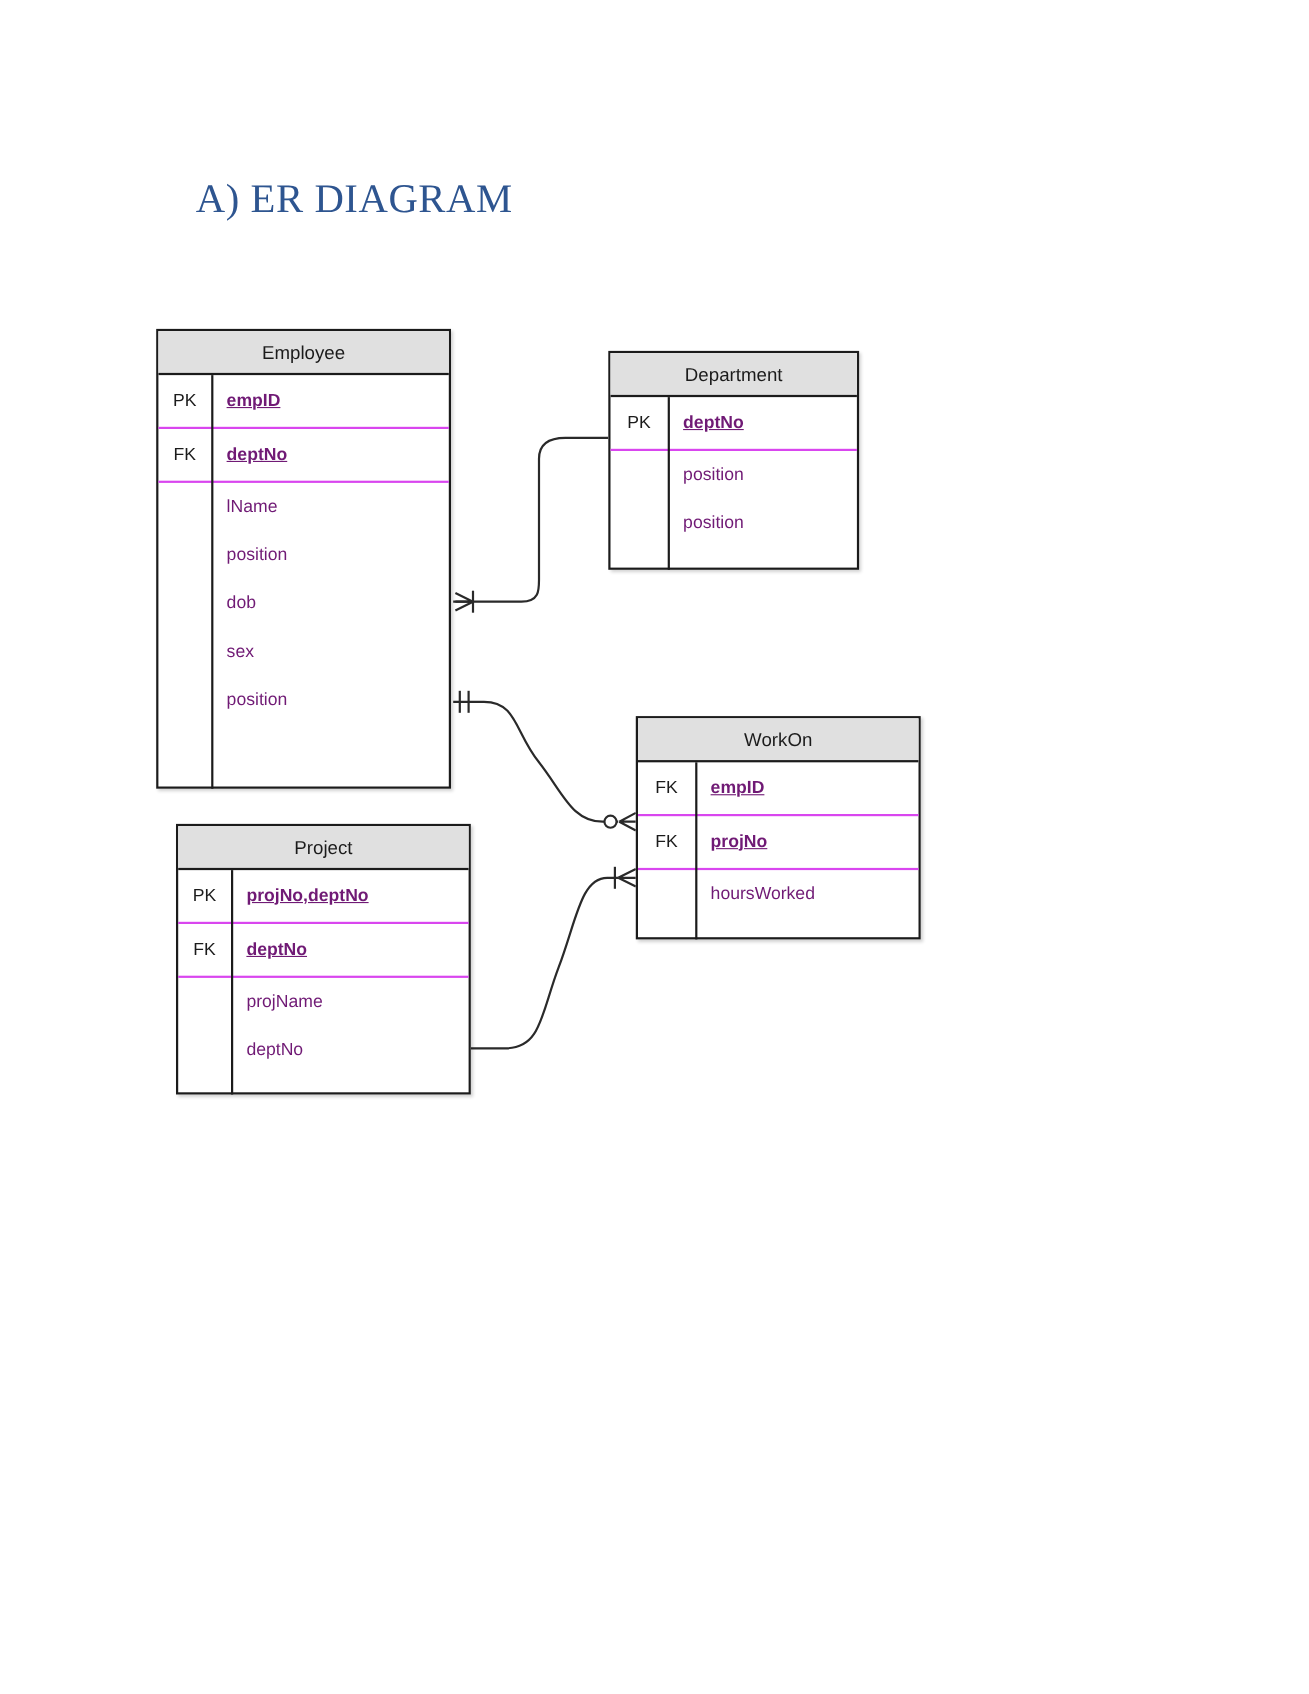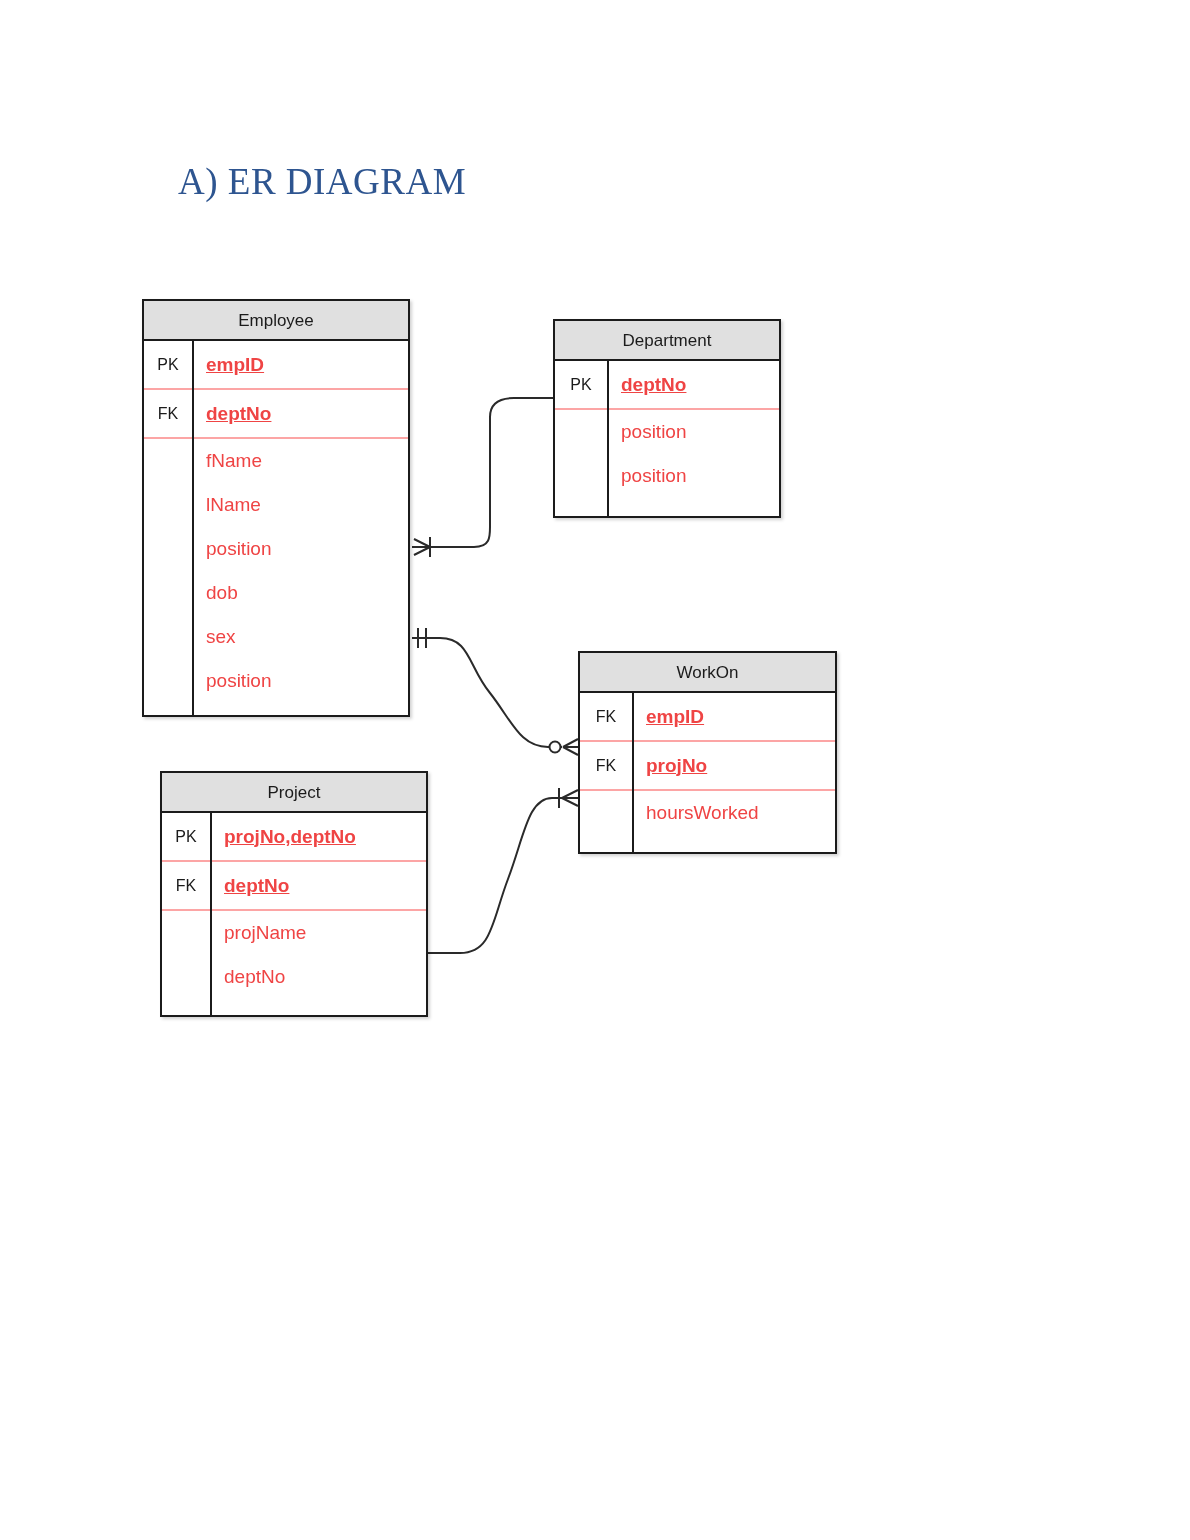--- a/index.html
+++ b/index.html
@@ -74,34 +74,34 @@
     width: 0;
     border-left: 2px solid #1b1b1b;
   }
   .attr-row {
     display: flex;
     align-items: center;
     box-sizing: border-box;
     height: 49px;
   }
   .attr-row.separated {
-    border-bottom: 2px solid #fca5a5;
+    border-bottom: 2px solid #d946ef;
   }
   .attr-key {
     flex: 0 0 auto;
     text-align: center;
     font-size: 16px;
     color: #1b1b1b;
     box-sizing: border-box;
   }
   .attr-name {
     flex: 1 1 auto;
     padding-left: 14px;
-    font-size: 19px;
-    color: #ef4444;
+    font-size: 16px;
+    color: #701a75;
     box-sizing: border-box;
   }
   .attr-name.key-attr {
     font-weight: bold;
     text-decoration: underline;
   }
   
   .plain-group .attr-row {
     height: 44px;
   }
@@ -162,24 +162,20 @@
       </div>
 
       <div class="attr-row separated">
         <div class="attr-key" style="width:48px;">FK</div>
         <div class="attr-name key-attr">deptNo</div>
       </div>
 
       <div class="plain-group">
         <div class="attr-row">
           <div class="attr-key" style="width:48px;"></div>
-          <div class="attr-name">fName</div>
-        </div>
-        <div class="attr-row">
-          <div class="attr-key" style="width:48px;"></div>
           <div class="attr-name">lName</div>
         </div>
         <div class="attr-row">
           <div class="attr-key" style="width:48px;"></div>
           <div class="attr-name">position</div>
         </div>
         <div class="attr-row">
           <div class="attr-key" style="width:48px;"></div>
           <div class="attr-name">dob</div>
         </div>
@@ -235,21 +231,21 @@
 
       <div class="plain-group">
         <div class="attr-row">
           <div class="attr-key" style="width:52px;"></div>
           <div class="attr-name">hoursWorked</div>
         </div>
       </div>
     </div>
   </div>
 
-  <div class="entity" id="entity-project" style="left:160px; top:730px; width:268px; height:246px;">
+  <div class="entity" id="entity-project" style="left:160px; top:708px; width:268px; height:246px;">
     <div class="entity-title">Project</div>
     <div class="entity-body" style="height:204px;">
       <div class="key-divider" style="left:48px;"></div>
 
       <div class="attr-row separated">
         <div class="attr-key" style="width:48px;">PK</div>
         <div class="attr-name key-attr">projNo,deptNo</div>
       </div>
 
       <div class="attr-row separated">

